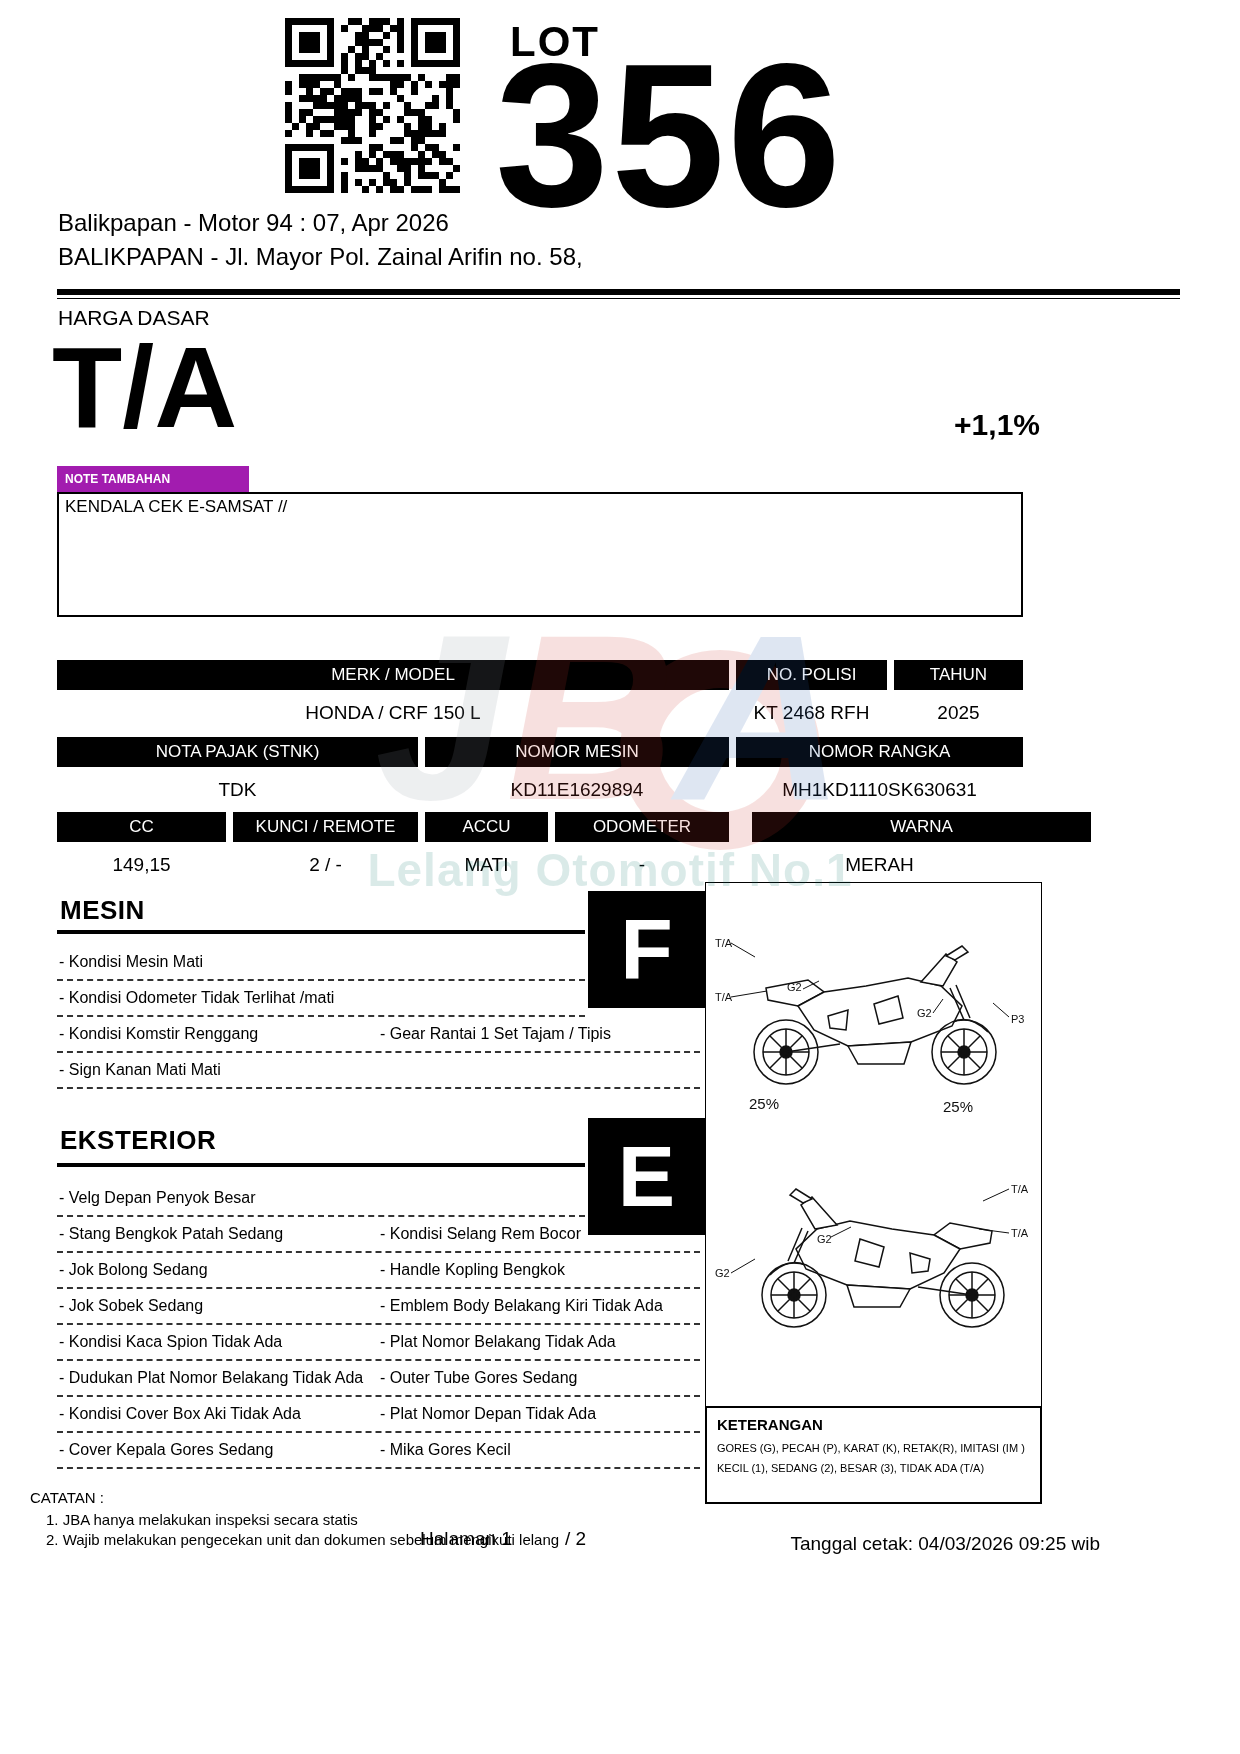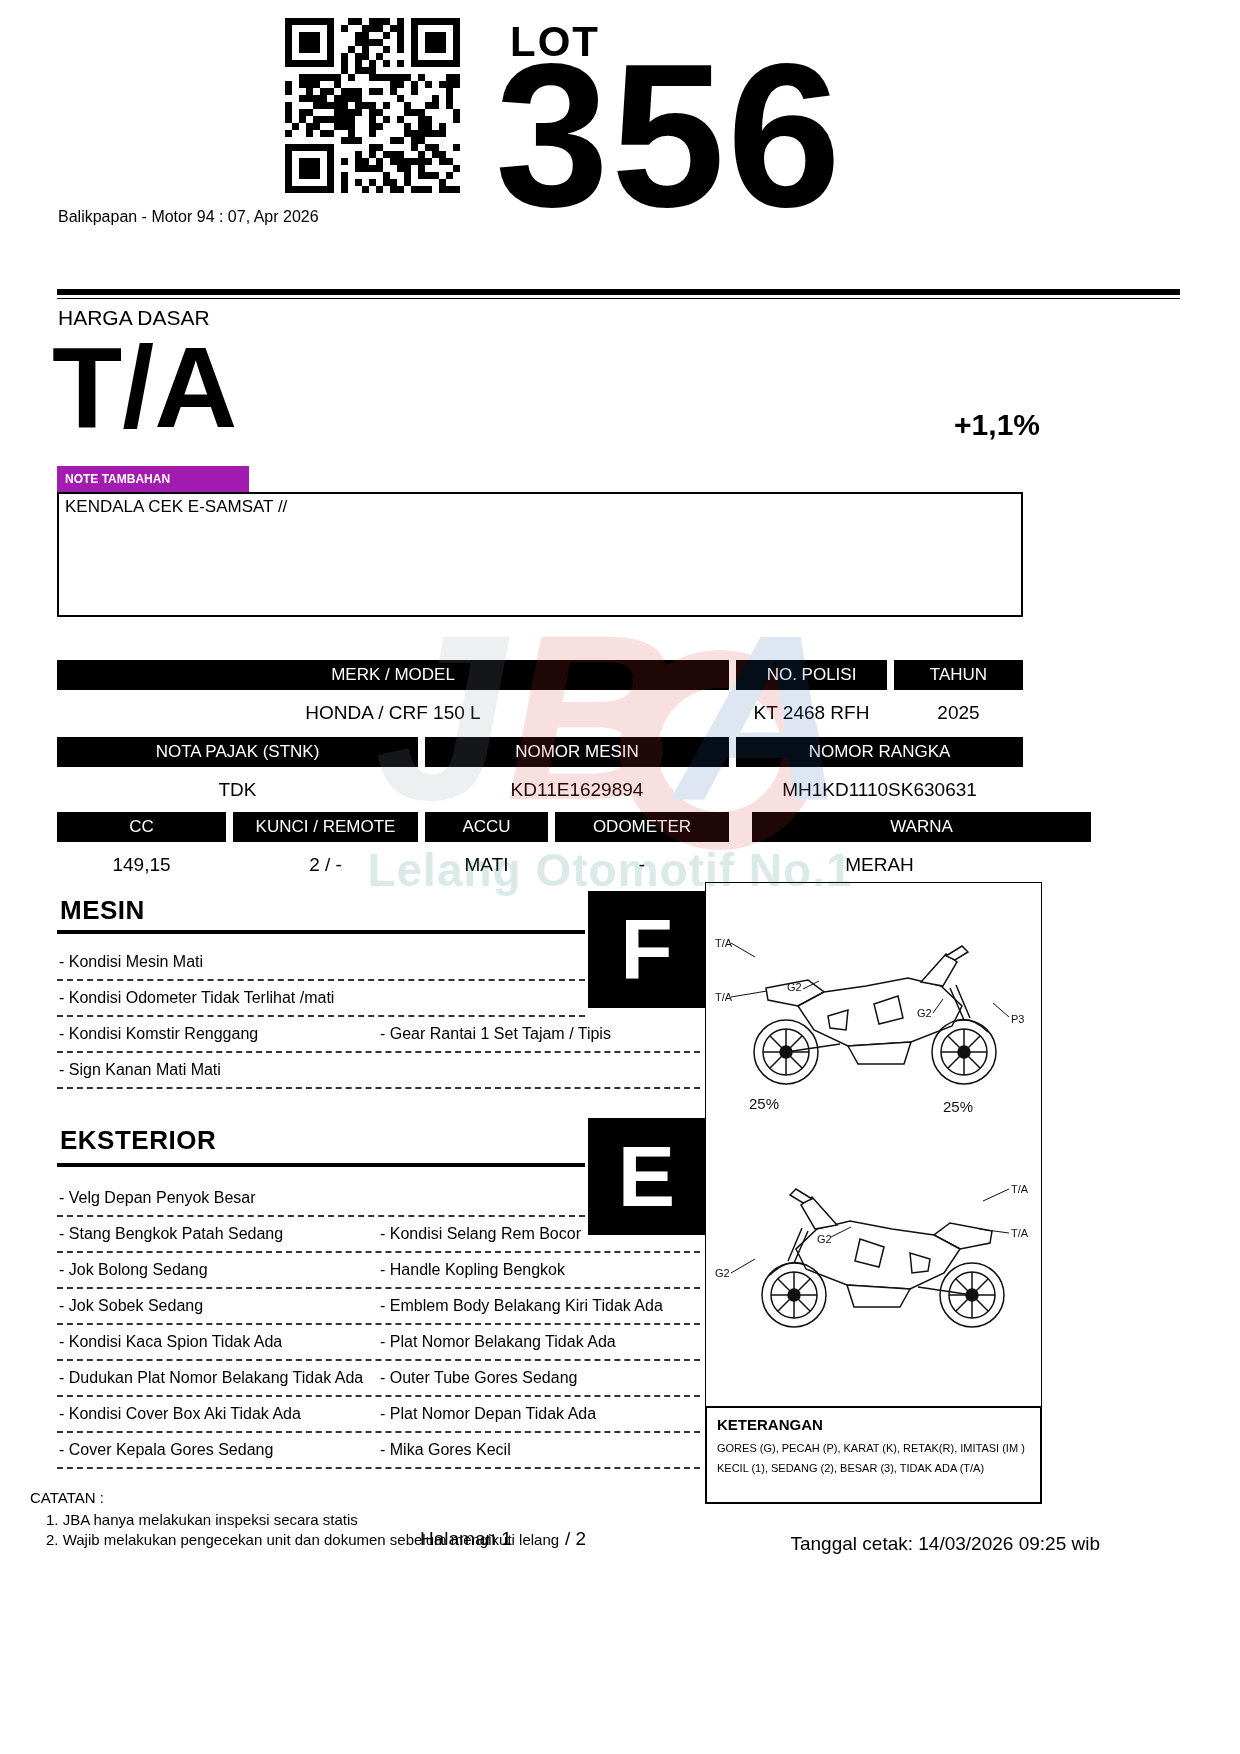--- a/index.html
+++ b/index.html
@@ -2,21 +2,21 @@
 <html><head>
 <meta charset="utf-8">
 <style>
   html,body{margin:0;padding:0;background:#fff;}
   .page{position:relative;width:1240px;height:1754px;background:#fff;overflow:hidden;
         font-family:"Liberation Sans",sans-serif;color:#000;}
 
   
   .lot-label{position:absolute;left:510px;top:18px;font-size:42px;font-weight:bold;letter-spacing:2px;}
   .lot-number{position:absolute;left:495px;top:32px;font-size:205px;font-weight:bold;line-height:1;letter-spacing:2px;}
-  .addr{position:absolute;left:58px;top:206px;font-size:16px;line-height:1.42;}
+  .addr{position:absolute;left:58px;top:206px;font-size:24px;line-height:1.42;}
   .top-rule{position:absolute;left:57px;top:289px;width:1123px;height:3px;border-top:6px solid #000;border-bottom:1px solid #000;}
 
   .harga-label{position:absolute;left:58px;top:306px;font-size:21px;}
   .harga-value{position:absolute;left:52px;top:330px;font-size:115px;font-weight:600;line-height:1;}
   .harga-adj{position:absolute;right:200px;top:408px;font-size:30px;font-weight:bold;}
 
   .note-bar{position:absolute;left:57px;top:466px;width:192px;height:26px;background:#a21caf;color:#fff;
             font-weight:bold;font-size:12px;line-height:26px;padding-left:8px;box-sizing:border-box;}
   .note-box{position:absolute;left:57px;top:492px;width:966px;height:125px;border:2px solid #000;box-sizing:border-box;}
   .note-text{font-size:17px;padding:3px 6px;}
@@ -408,20 +408,21 @@
         <rect x="133" y="168" width="7" height="7" fill="#000"></rect>
         <rect x="140" y="168" width="7" height="7" fill="#000"></rect>
         <rect x="154" y="168" width="7" height="7" fill="#000"></rect>
         <rect x="161" y="168" width="7" height="7" fill="#000"></rect>
         <rect x="168" y="168" width="7" height="7" fill="#000"></rect>
       </svg></div>
   <div class="lot-label">LOT</div>
   <div class="lot-number">356</div>
   <div class="addr">
     <div>Balikpapan - Motor 94 : 07, Apr 2026</div>
+    <div>BALIKPAPAN - Jl. Mayor Pol. Zainal Arifin no. 58,</div>
   </div>
   <div class="top-rule"></div>
 
   <div class="harga-label">HARGA DASAR</div>
   <div class="harga-value">T/A</div>
   <div class="harga-adj">+1,1%</div>
 
   <div class="note-bar">NOTE TAMBAHAN</div>
   <div class="note-box">
     <div class="note-text">KENDALA CEK E-SAMSAT //</div>
@@ -588,15 +589,15 @@
   </div>
 
   <div class="catatan">
     <div class="catatan-title">CATATAN :</div>
     <div class="catatan-item">1. JBA hanya melakukan inspeksi secara statis</div>
     <div class="catatan-item">2. Wajib melakukan pengecekan unit dan dokumen sebelum mengikuti lelang</div>
   </div>
 
   <div class="footer-page">Halaman 1</div>
   <div class="footer-page-total">/ 2</div>
-  <div class="footer-print">Tanggal cetak: 14/03/2026 09:25 wib</div>
+  <div class="footer-print">Tanggal cetak: 04/03/2026 09:25 wib</div>
 
 </div>
 
 </body></html>

